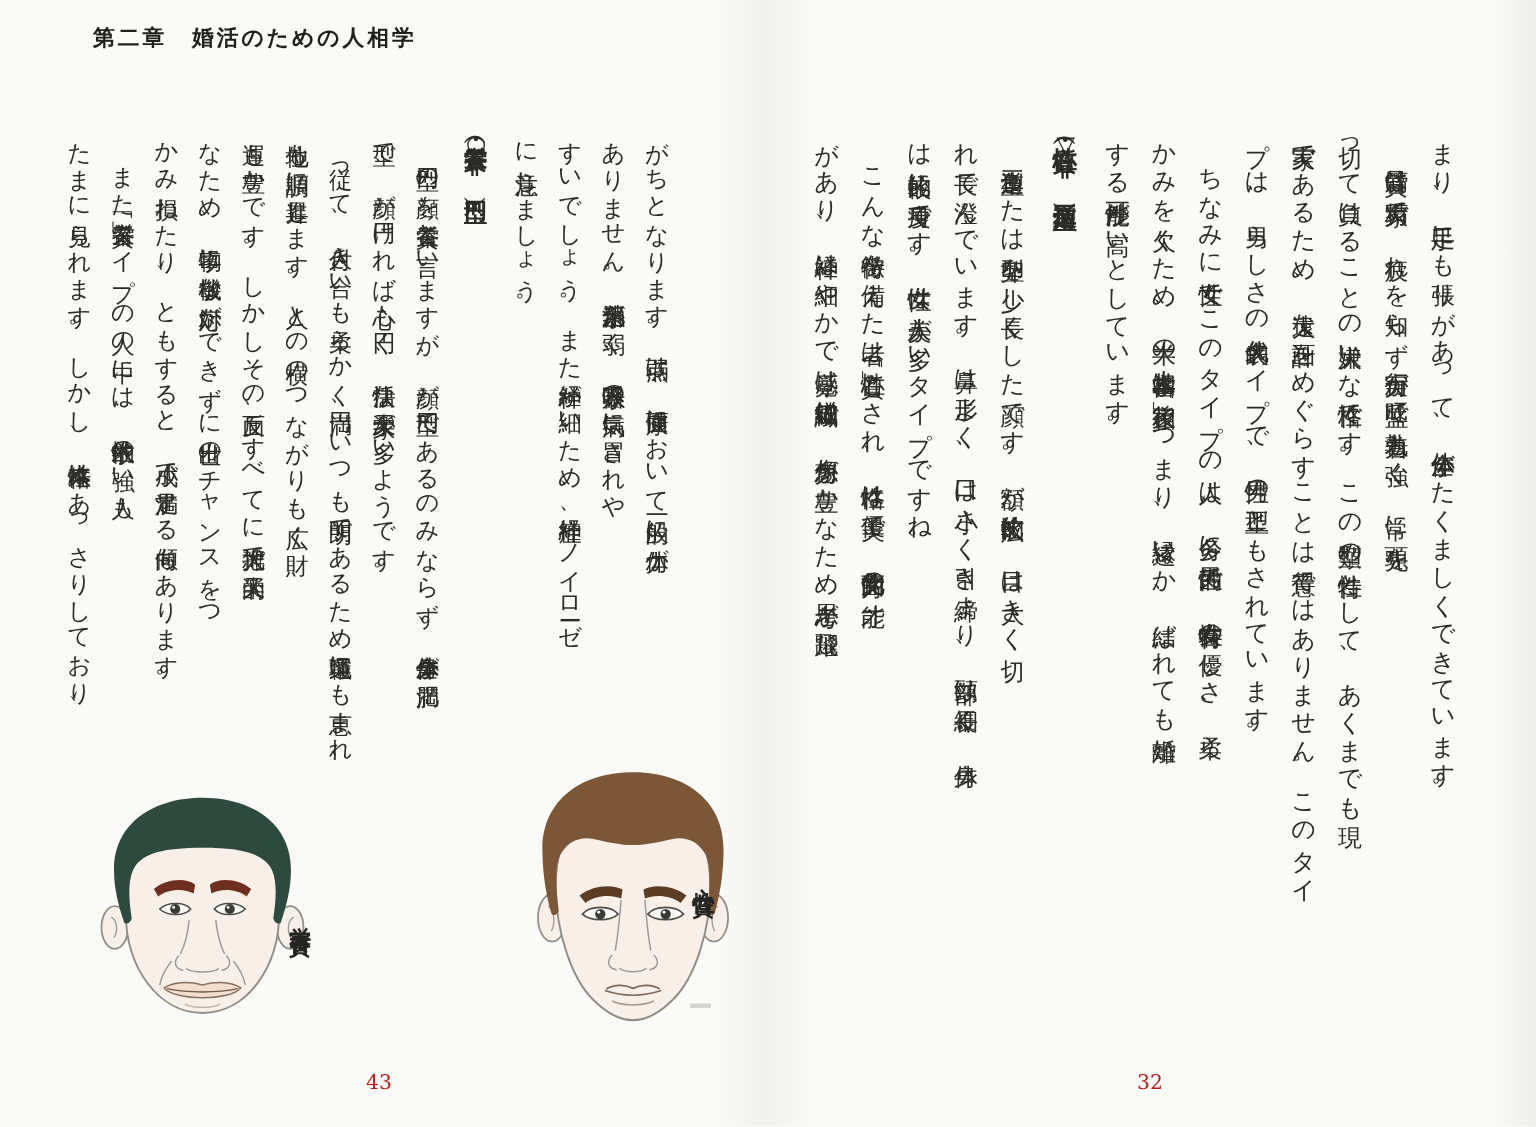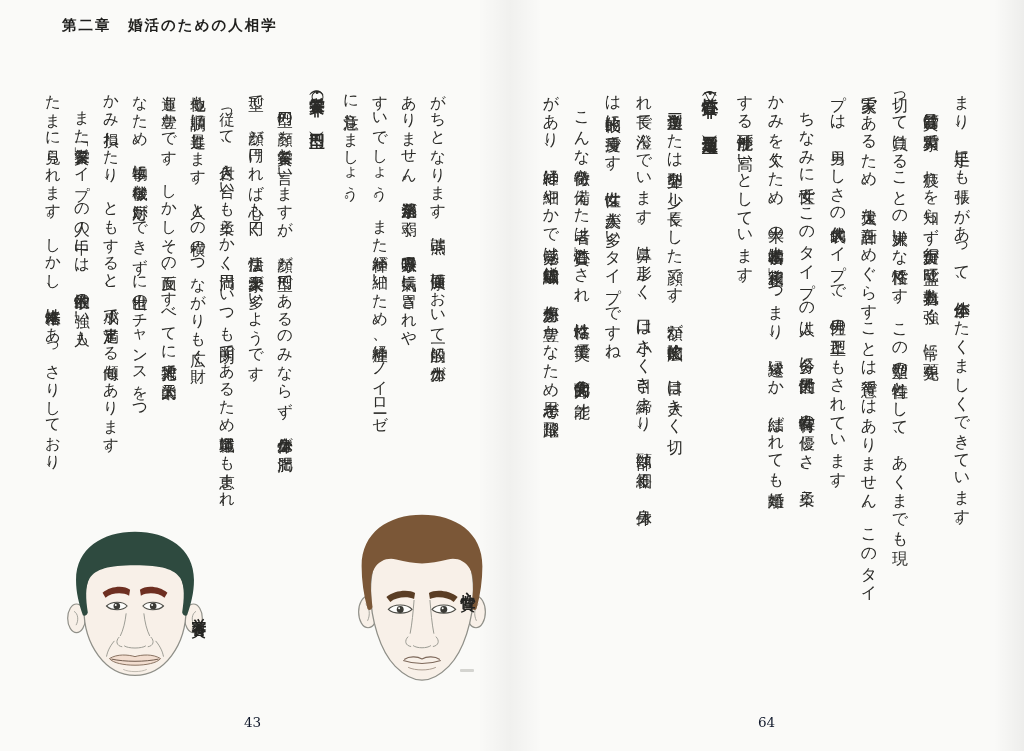--- a/index.html
+++ b/index.html
@@ -32,21 +32,21 @@
   #right-text { top:84px; right:46px; height:592px; font-size:16px; letter-spacing:0.6px; }
   #right-text .col { line-height:31px; white-space:nowrap; }
   #left-text  { top:84px; right:572px; height:600px; font-size:15.5px; letter-spacing:0.4px; }
   #left-text .col { line-height:29px; white-space:nowrap; }
   .col.h { font-weight:bold; margin-block:4px; }
   .fig-label {
     writing-mode:vertical-rl; position:absolute;
     font-size:14.5px; font-weight:bold; letter-spacing:2.5px; color:#242422;
   }
   .page-number {
-    position:absolute; font-size:13.5px; color:#0f172a;
+    position:absolute; font-size:13.5px; color:#b91c1c;
     font-family:"DejaVu Serif","Liberation Serif",serif;
   }
   #page-num-left { left:244px; top:714px; }
   #page-num-right { left:758px; top:714px; }
   .face-svg { position:absolute; }
   #face-eiyou { left:60px; top:520px; }
   #face-shin  { left:352px; top:502px; }
   #label-eiyou { left:189px; top:606px; }
   #label-shin  { left:458px; top:580px; }
   .tiny-mark {
@@ -151,13 +151,13 @@
   <g fill="none">
     <path d="M52,159 C58,155 66,156.5 70,158.5 C74,156.5 82,155 88,159" stroke="#7d685a" stroke-width="1.2"></path>
     <path d="M51,160 C63,164 77,164 89,160" stroke="#7d685a" stroke-width="1.1"></path>
     <path d="M56,167 C63,170.5 77,170.5 84,167" stroke="#a89a8d" stroke-width="1"></path>
   </g>
 </svg>
 <div id="label-shin" class="fig-label">心性質</div>
 <div class="tiny-mark"></div>
 
 <div id="page-num-left" class="page-number">43</div>
-<div id="page-num-right" class="page-number">64</div>
+<div id="page-num-right" class="page-number">32</div>
 
 </body></html>

